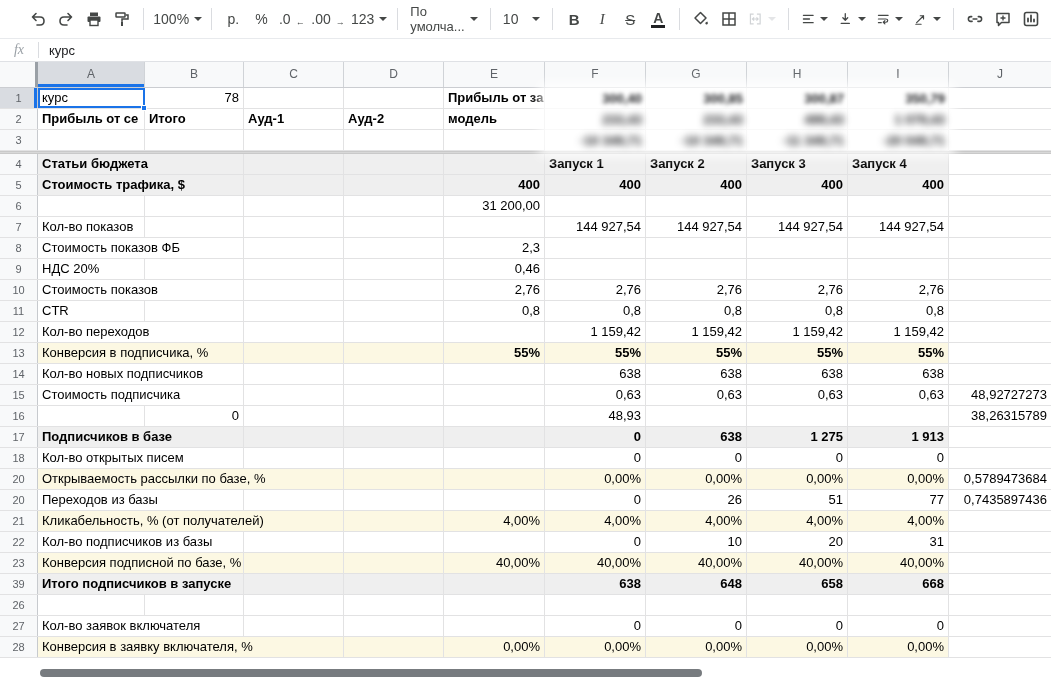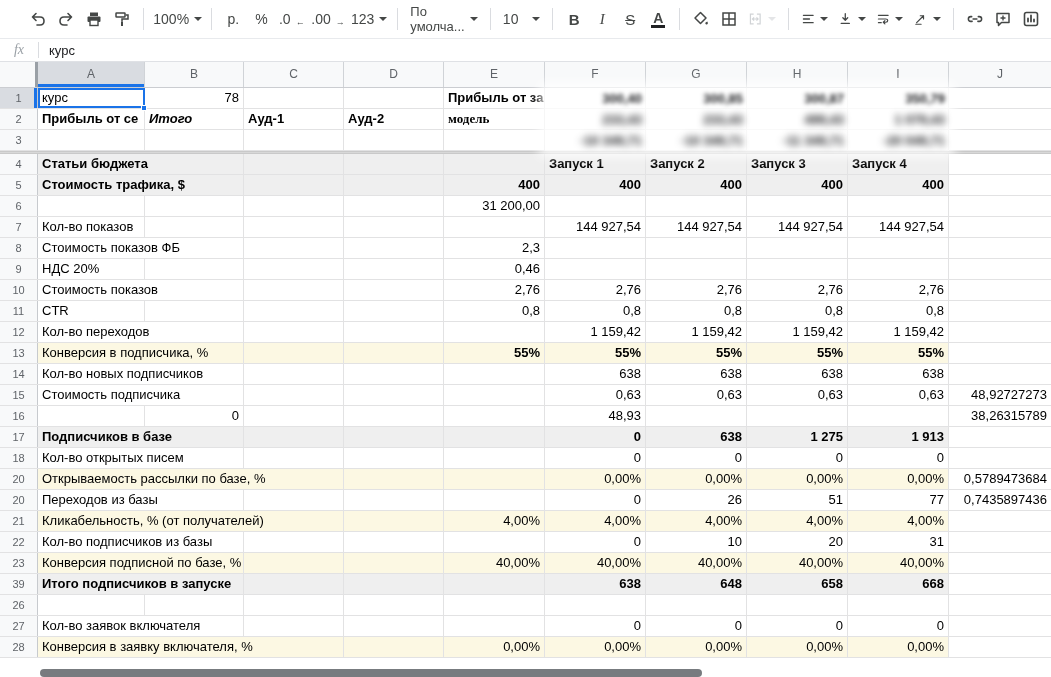--- a/index.html
+++ b/index.html
@@ -250,30 +250,30 @@
         <div class="cell b" style="width: 101px;">Прибыль от за</div>
         <div class="cell" style="width: 101px;"></div>
         <div class="cell" style="width: 101px;"></div>
         <div class="cell" style="width: 101px;"></div>
         <div class="cell" style="width: 101px;"></div>
         <div class="cell" style="width: 103px;"></div>
       </div>
       <div class="row w">
         <div class="gut">2</div>
         <div class="cell b" style="width: 107px;">Прибыль от се</div>
-        <div class="cell b ovf" style="width: 99px; font-style: italic;">
+        <div class="cell b ovf" style="width: 99px;">
           <span class="lab">Итого</span>
         </div>
         <div class="cell b ovf" style="width: 100px;">
           <span class="lab">Ауд-1</span>
         </div>
         <div class="cell b ovf" style="width: 100px; text-align: center;">
           <span class="lab">Ауд-2</span>
         </div>
-        <div class="cell b ovf" style="width: 101px; font-family: Liberation Serif, serif;">
+        <div class="cell b ovf" style="width: 101px;">
           <span class="lab">модель</span>
         </div>
         <div class="cell" style="width: 101px;"></div>
         <div class="cell" style="width: 101px;"></div>
         <div class="cell" style="width: 101px;"></div>
         <div class="cell" style="width: 101px;"></div>
         <div class="cell" style="width: 103px;"></div>
       </div>
       <div class="row w">
         <div class="gut">3</div>

